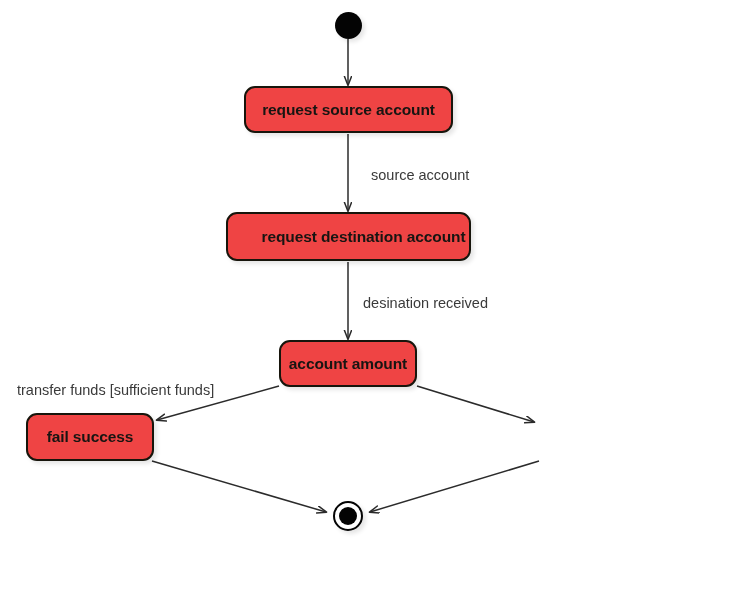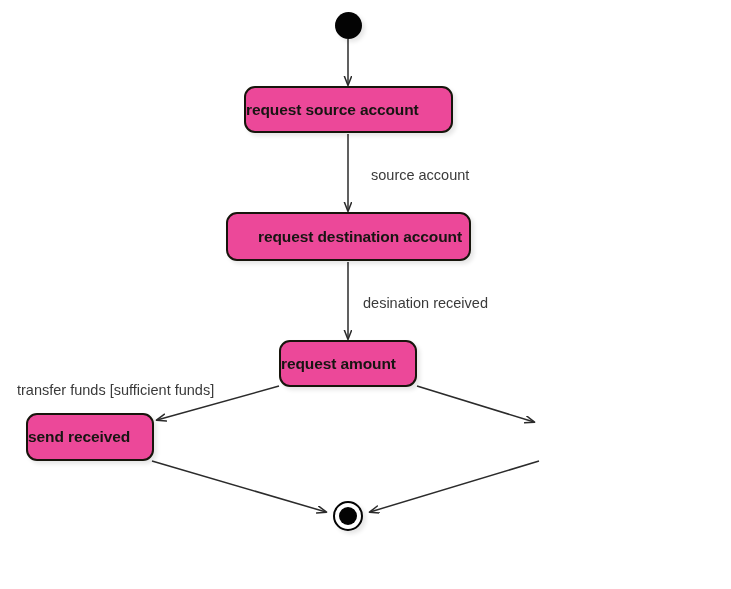--- a/index.html
+++ b/index.html
@@ -25,26 +25,26 @@
   #svg-layer {
     position: absolute;
     left: 0; top: 0;
     width: 731px;
     height: 589px;
   }
   
   .state-node {
     position: absolute;
     box-sizing: border-box;
-    background: #ec4899;
+    background: #ef4444;
     border: 2px solid #17150c;
     border-radius: 11px;
     display: flex;
     align-items: center;
-    justify-content: flex-start;
+    justify-content: center;
     box-shadow: 3px 3px 4px rgba(0,0,0,0.10);
     z-index: 3;
   }
   .state-label {
     font-family: "Liberation Sans", sans-serif;
     font-weight: bold;
     font-size: 15.5px;
     color: #171512;
     white-space: nowrap;
     letter-spacing: -0.1px;
@@ -121,25 +121,25 @@
 
   <div class="state-node" style="left:244px; top:86px; width:209px; height:47px;">
     <span class="state-label">request source account</span>
   </div>
 
   <div class="state-node" style="left:226px; top:212px; width:245px; height:49px;padding-left:30px;">
     <span class="state-label">request destination account</span>
   </div>
 
   <div class="state-node" style="left:279px; top:340px; width:138px; height:47px;">
-    <span class="state-label">request amount</span>
+    <span class="state-label">account amount</span>
   </div>
 
   <div class="state-node" style="left:26px; top:413px; width:128px; height:48px;">
-    <span class="state-label">send received</span>
+    <span class="state-label">fail success</span>
   </div>
 
 
   <div class="final-node" style="left:333px; top:501px;">
     <span class="final-node-inner"></span>
   </div>
 
   <div class="transition-label" style="left:371px; top:167px;">source account</div>
 
   <div class="transition-label" style="left:363px; top:295px;">desination received</div>

